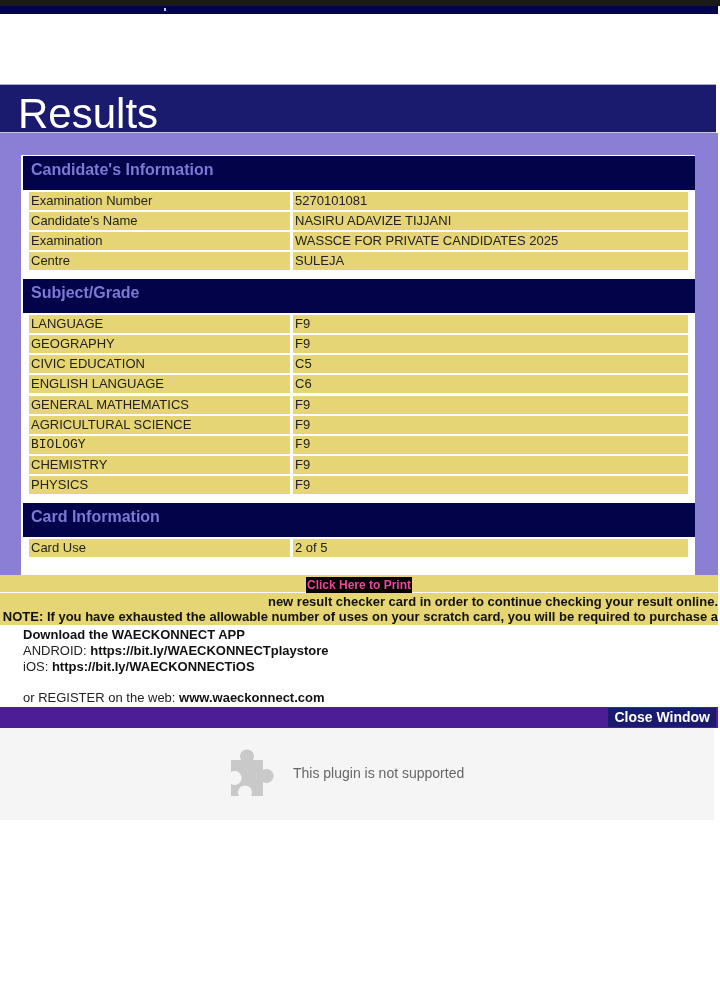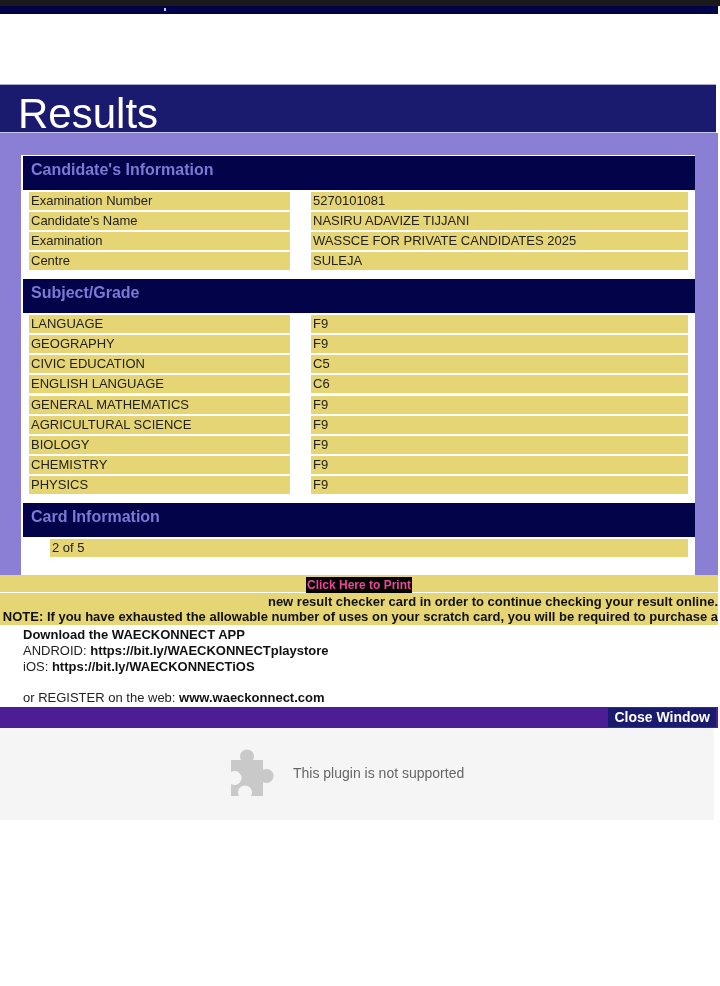--- a/index.html
+++ b/index.html
@@ -11,21 +11,21 @@
   .results-header { position: absolute; left: 0; top: 84px; width: 716px; height: 47px; background: #1a1a6e; border-top: 1px solid #a9a9d6; border-bottom: 1px solid #c5c5ea; }
   .results-header h1 { margin: 0; position: absolute; left: 18px; top: 5px; font-size: 42px; font-weight: normal; color: #ffffff; font-family: "Liberation Sans", sans-serif; letter-spacing: 0px; }
 
   .purple-panel { position: absolute; left: 0; top: 133px; width: 718px; height: 442px; background: #8a7fd4; }
   .white-card { position: absolute; left: 21px; top: 155px; width: 674px; height: 420px; background: #ffffff; }
 
   .section-head { position: absolute; left: 23px; width: 672px; height: 34px; background: #03034a; color: #7d78d6; font-weight: bold; font-size: 16px; line-height: 27px; padding-left: 8px; box-sizing: border-box; }
 
   .row { position: absolute; left: 29px; width: 659px; height: 18px; display: flex; }
   .row .k { width: 261px; height: 18px; background: #e6d574; color: #222; font-size: 13px; line-height: 18px; padding-left: 2px; box-sizing: border-box; }
-  .row .v { margin-left: 21px; flex: 1; height: 18px; background: #e6d574; color: #222; font-size: 13px; line-height: 18px; padding-left: 2px; box-sizing: border-box; }
+  .row .v { margin-left: 3px; flex: 1; height: 18px; background: #e6d574; color: #222; font-size: 13px; line-height: 18px; padding-left: 2px; box-sizing: border-box; }
 
   .print-bar { position: absolute; left: 0; top: 575px; width: 718px; height: 17px; background: #e6d574; text-align: center; }
   .print-btn { display: inline-block; background: #000000; color: #ec4899; font-weight: bold; font-size: 12px; line-height: 16px; padding: 0 1px; margin-top: 0px; cursor: pointer; }
   .note-bar { position: absolute; left: 0; top: 593px; width: 718px; height: 32px; background: #e6d574; text-align: right; font-size: 13px; line-height: 15px; color: #111; padding-top: 1px; box-sizing: border-box; }
   .note-bar b { font-weight: bold; }
   .note-bar .nt { font-weight: bold; color: #111; }
 
   .dl { position: absolute; left: 23px; font-size: 13px; color: #222; line-height: 15px; }
   .dl b { font-weight: bold; color: #111; }
 
@@ -87,35 +87,36 @@
   <div class="v">C6</div>
 </div>
 <div class="row" style="top:396px;">
   <div class="k">GENERAL MATHEMATICS</div>
   <div class="v">F9</div>
 </div>
 <div class="row" style="top:416px;">
   <div class="k">AGRICULTURAL SCIENCE</div>
   <div class="v">F9</div>
 </div>
-<div class="row" style="top:436px;">
+<div class="row" style="top:436px;font-family:Liberation Mono, monospace;">
   <div class="k">BIOLOGY</div>
   <div class="v">F9</div>
 </div>
 <div class="row" style="top:456px;">
   <div class="k">CHEMISTRY</div>
   <div class="v">F9</div>
 </div>
 <div class="row" style="top:476px;">
   <div class="k">PHYSICS</div>
   <div class="v">F9</div>
 </div>
 
 <div class="section-head" style="top:503px;">Card Information</div>
 <div class="row" style="top:539px;">
+  <div class="k">Card Use</div>
   <div class="v">2 of 5</div>
 </div>
 
 <div class="print-bar">
   <span class="print-btn">Click Here to Print</span>
 </div>
 
 <div class="note-bar">
   <div><b>new result checker card in order to continue checking your result online.</b></div>
   <div><span class="nt">NOTE:</span> <b>If you have exhausted the allowable number of uses on your scratch card, you will be required to purchase a</b></div>

